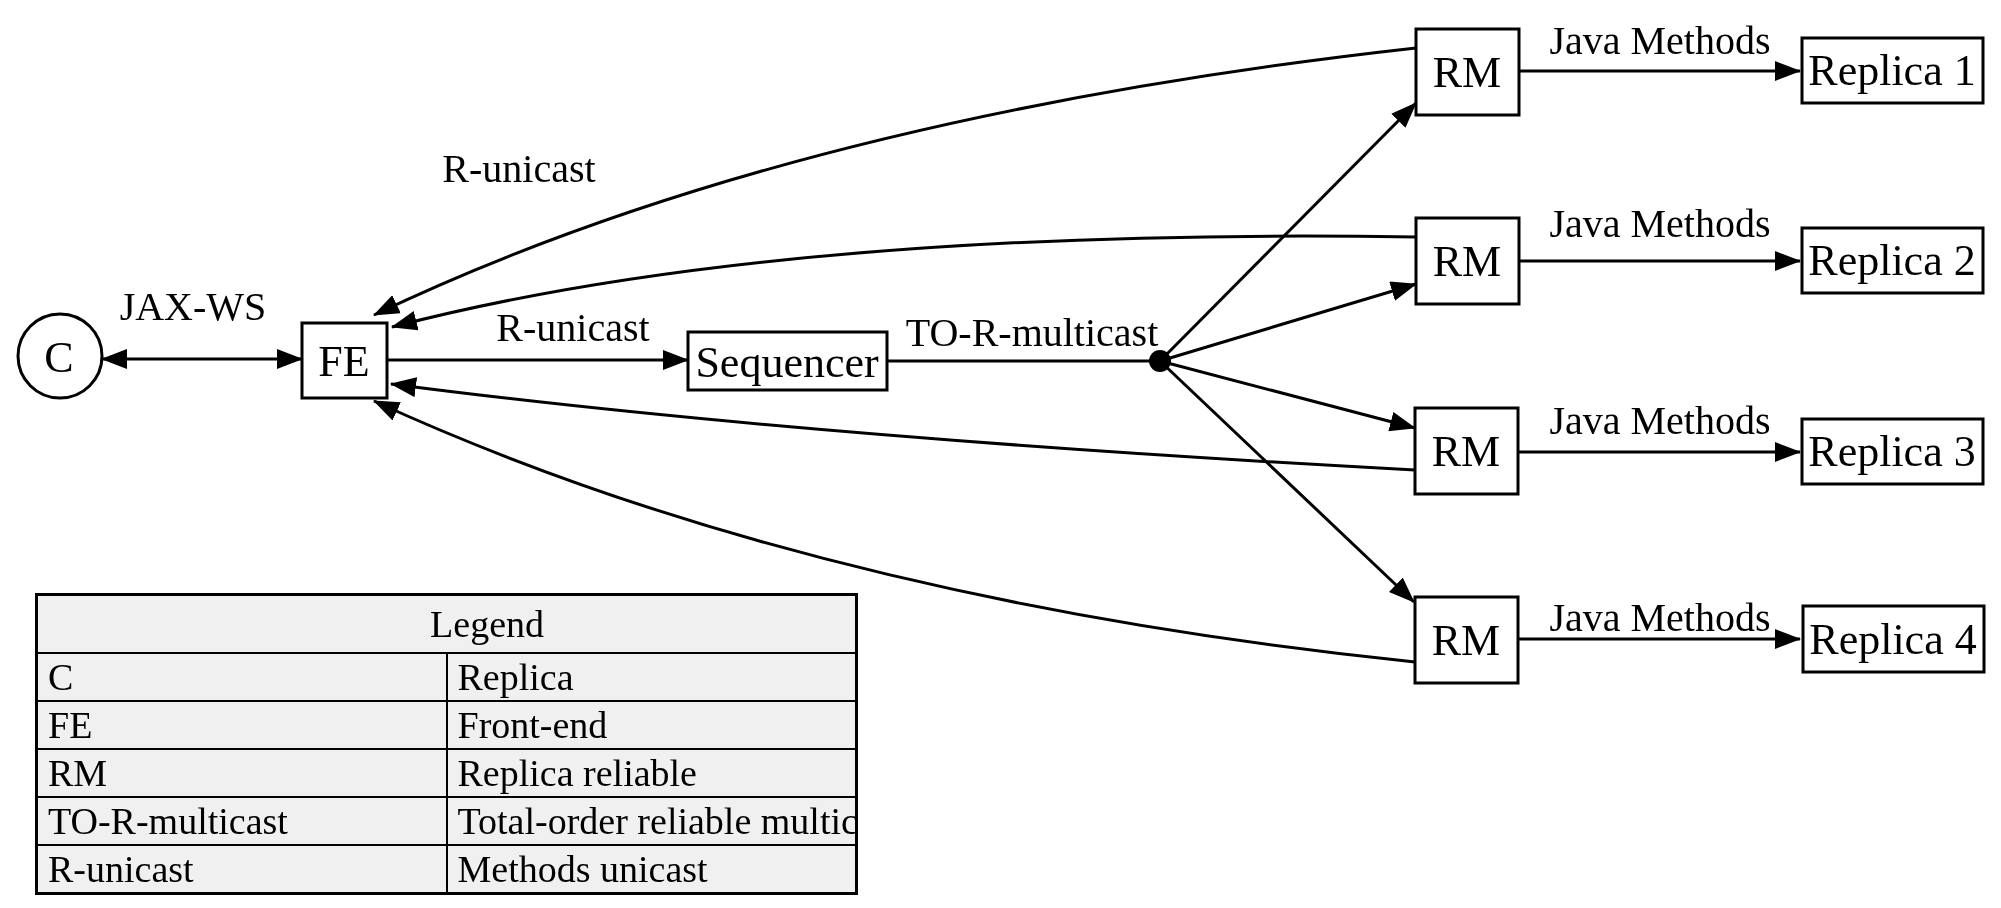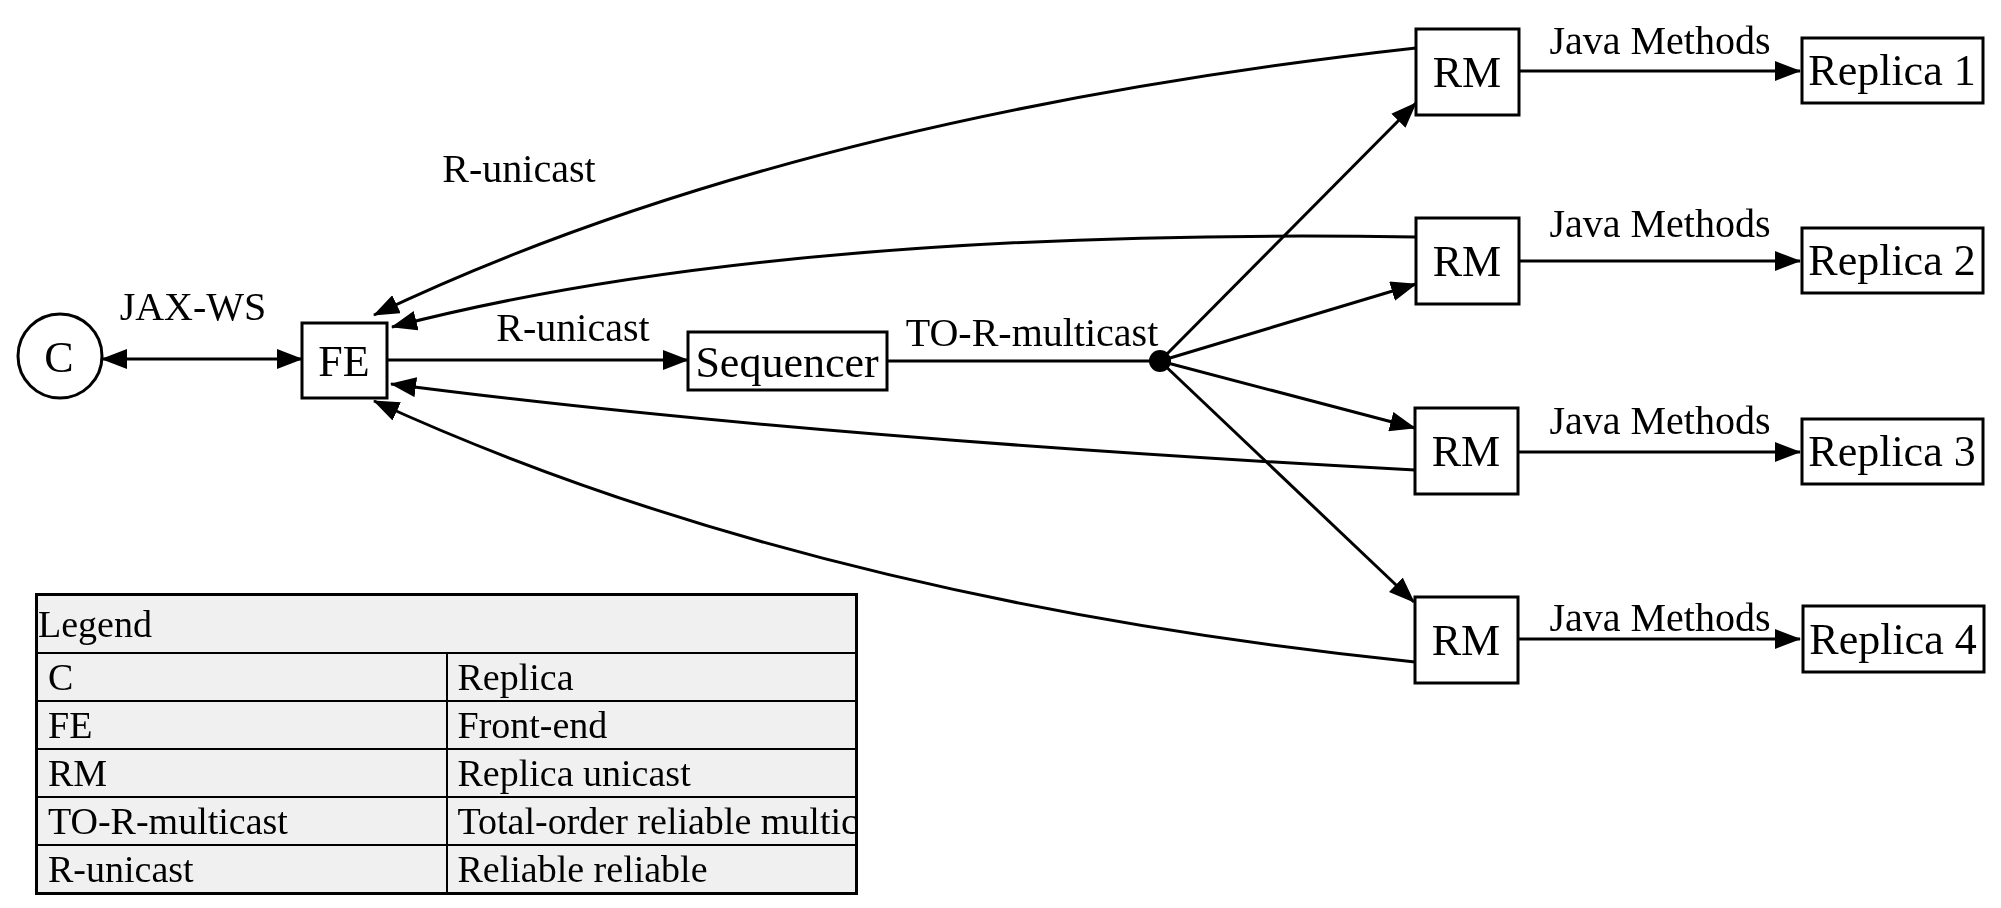--- a/index.html
+++ b/index.html
@@ -43,21 +43,22 @@
     border: 3px solid #000;
   }
   table.legend th {
     height: 56px;
     font-weight: normal;
     padding: 0;
   }
   table.legend th .legend-title-span {
     display: block;
     width: 480px;
-    text-align: left;
+    text-align: right;
+    padding-left: 26px;
   }
   table.legend td {
     height: 46px;
     padding: 0 0 0 10px;
     text-align: left;
     vertical-align: middle;
     white-space: nowrap;
     overflow: hidden;
   }
   td.key-col { width: 308px; }
@@ -148,24 +149,24 @@
     <tr>
       <td class="key-col">C</td>
       <td>Replica</td>
     </tr>
     <tr>
       <td class="key-col">FE</td>
       <td>Front-end</td>
     </tr>
     <tr>
       <td class="key-col">RM</td>
-      <td>Replica unicast</td>
+      <td>Replica reliable</td>
     </tr>
     <tr>
       <td class="key-col">TO-R-multicast</td>
       <td>Total-order reliable multicast</td>
     </tr>
     <tr>
       <td class="key-col">R-unicast</td>
-      <td>Reliable reliable</td>
+      <td>Methods unicast</td>
     </tr>
   </tbody>
 </table>
 
 </body></html>

